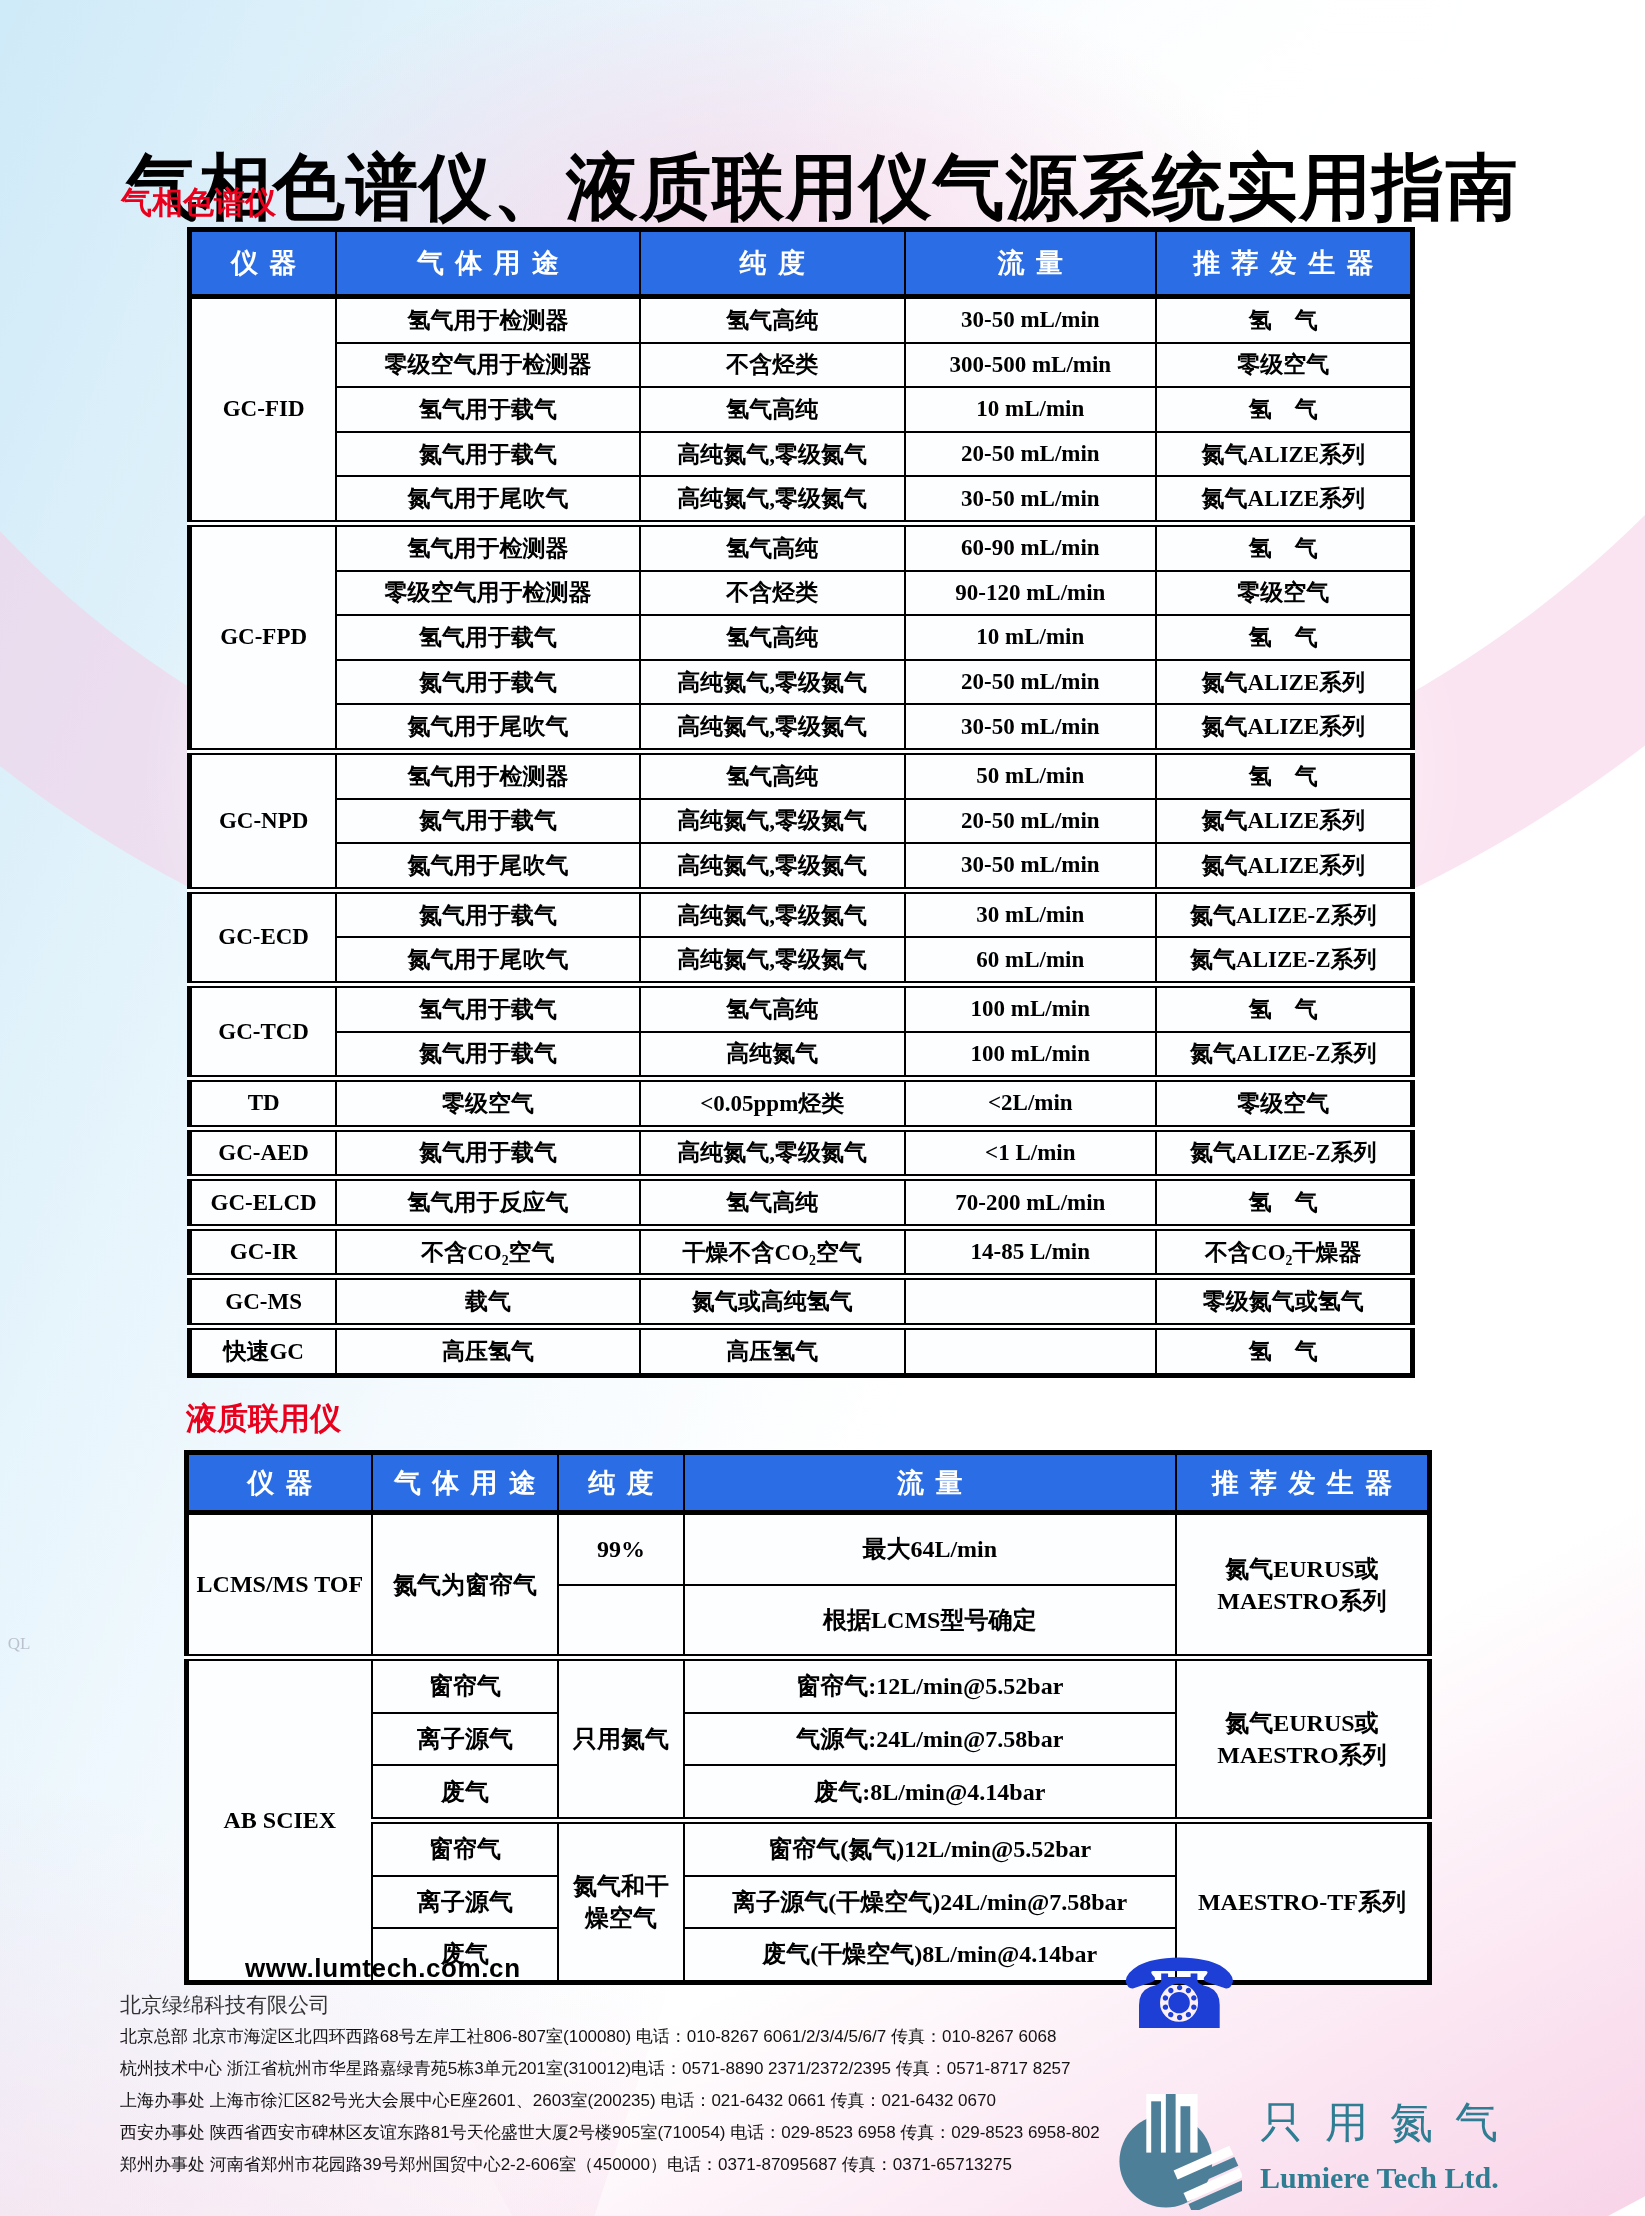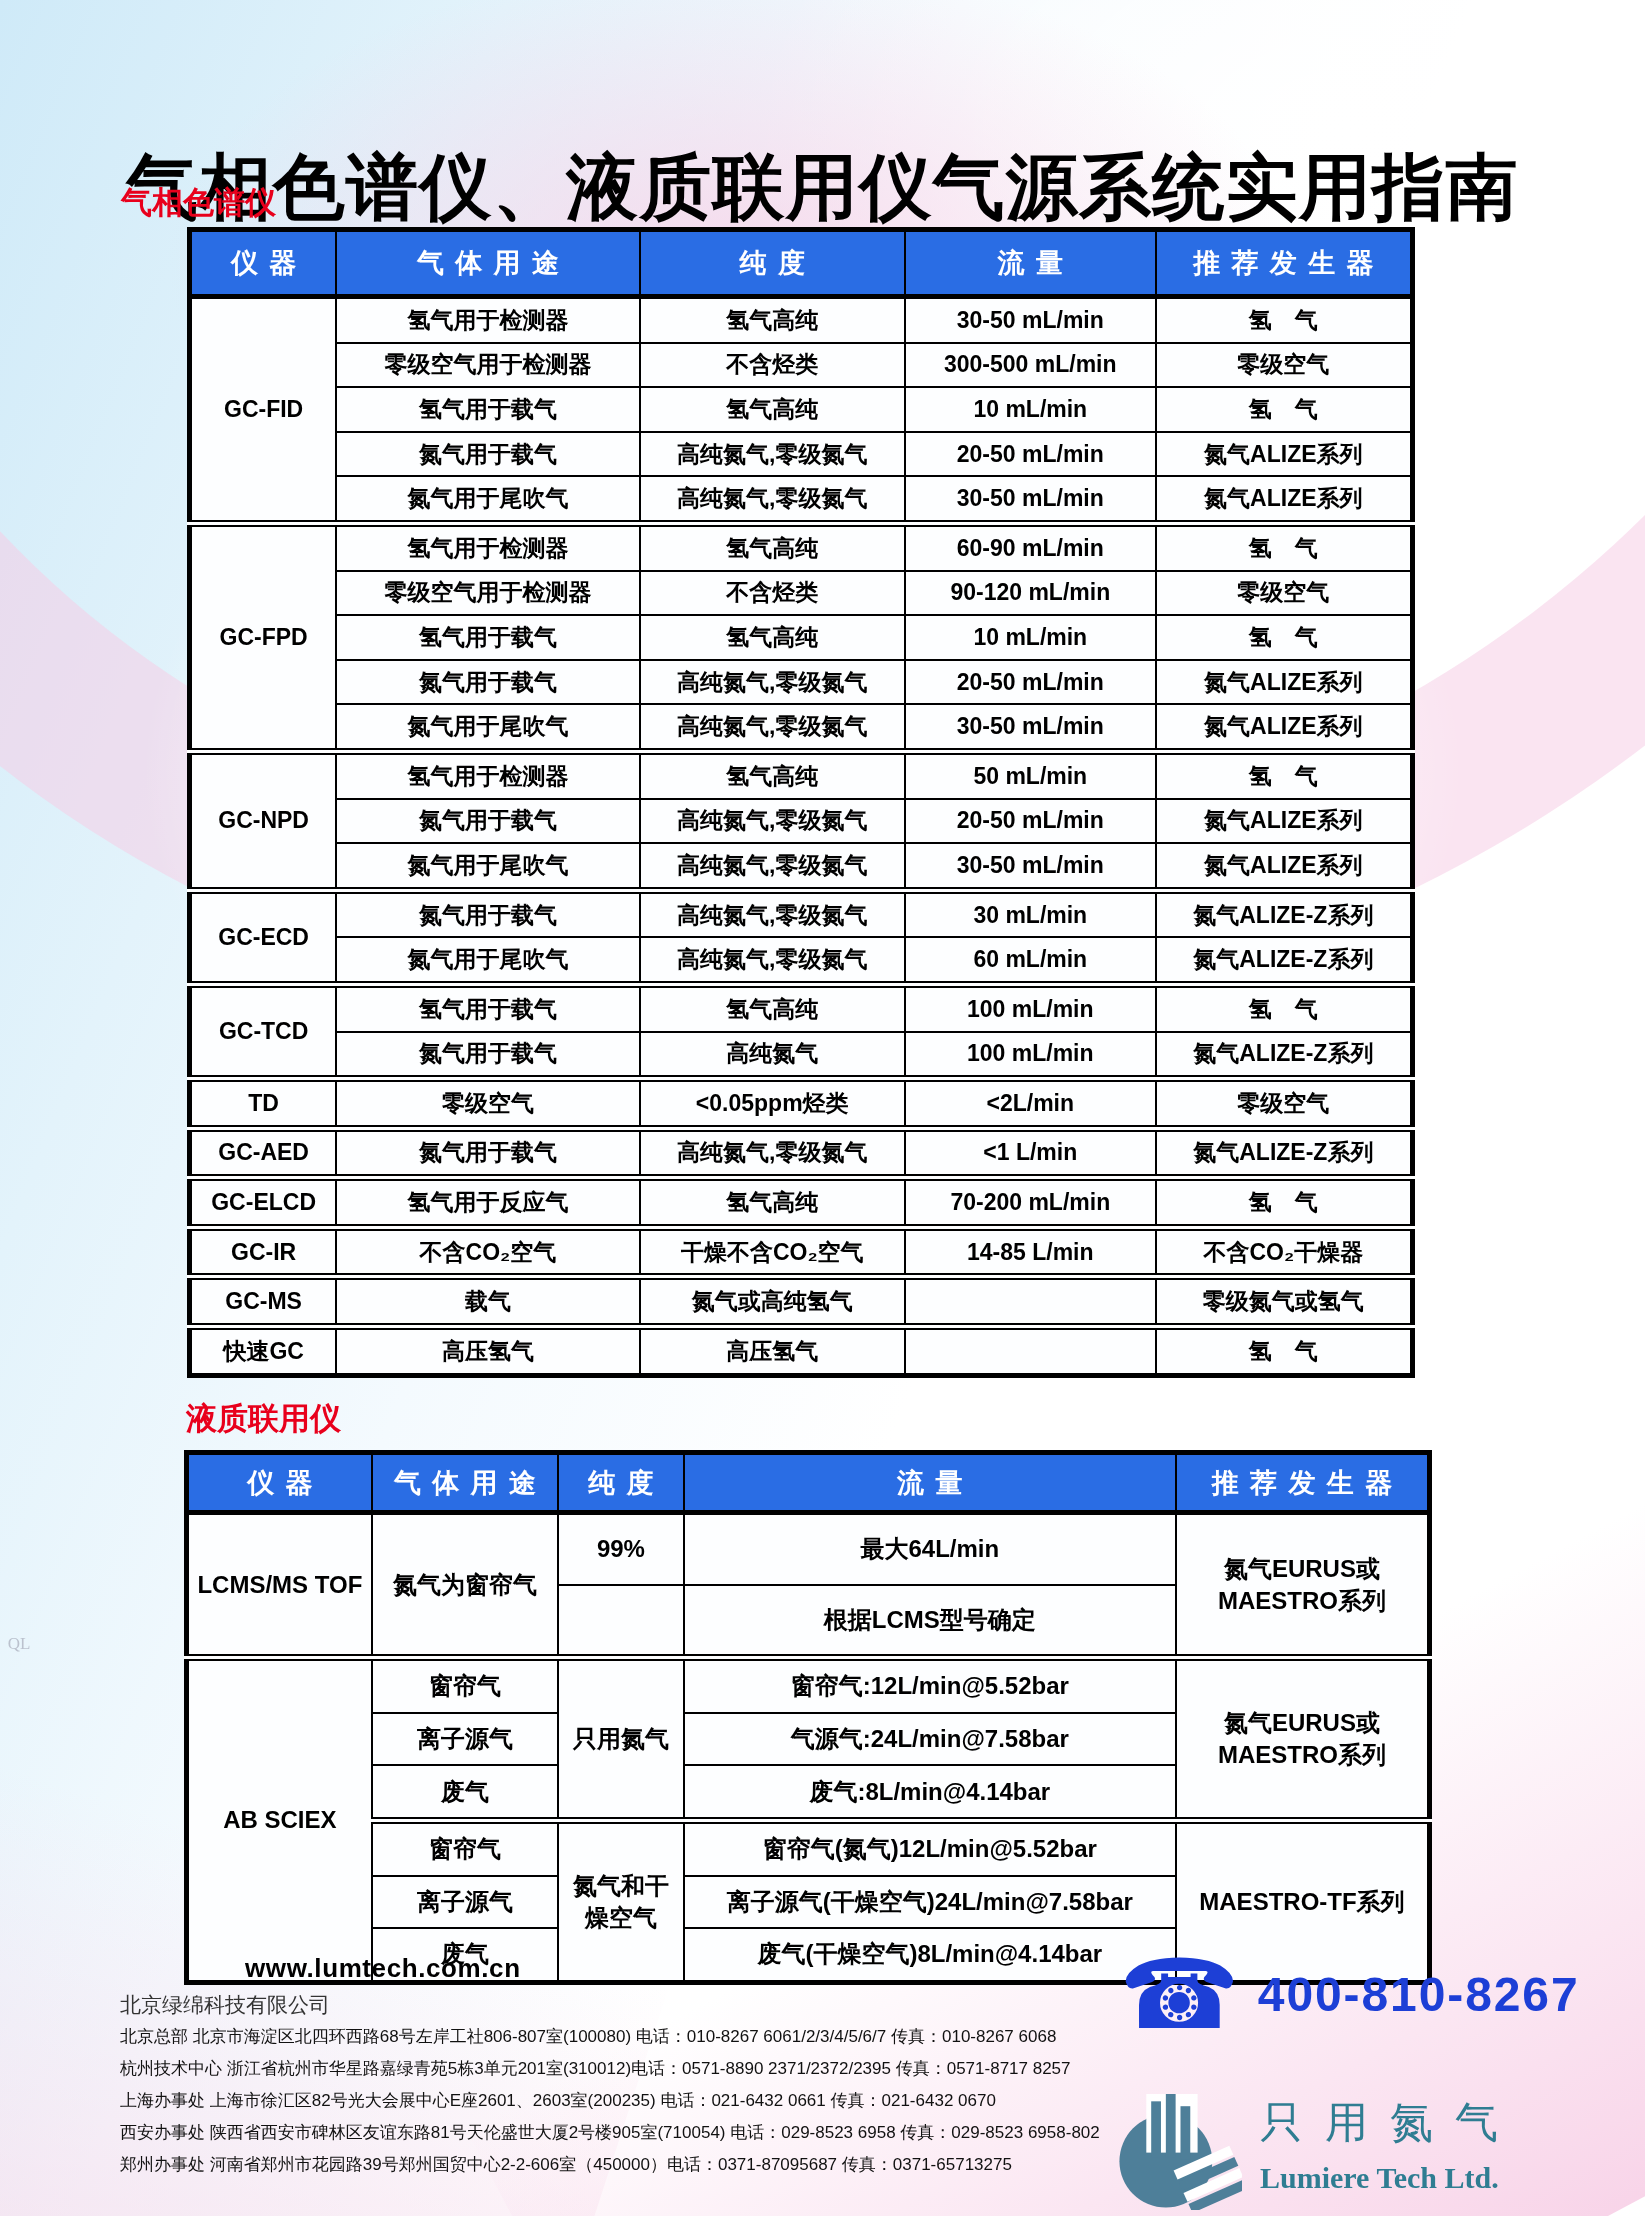--- a/index.html
+++ b/index.html
@@ -30,21 +30,21 @@
          font-size:72px;font-weight:bold;letter-spacing:1.3px;color:#000;}
   .sec-label{position:absolute;font-family:"Liberation Serif","DejaVu Serif",serif;
          font-size:31px;font-weight:bold;color:var(--accent_red,#e8001c);}
   #label-gc{left:121px;top:182px;}
   #label-lcms{left:186px;top:1398px;}
   .watermark{position:absolute;left:7.7px;top:1634px;font-size:17px;color:rgba(130,130,150,0.45);
          font-family:"Liberation Serif","DejaVu Serif",serif;}
 
   
   table.grid{border-collapse:collapse;table-layout:fixed;background:#fff;
-             border:5.2px solid #000;}
+             border:5.2px solid #000;font-family:Liberation Serif, serif;}
   table.grid th{
     background:var(--header_blue,#2a6de4);color:#fff;font-weight:bold;
     font-size:27px;letter-spacing:0.42em;text-indent:0.42em;
     border:2.6px solid #000;border-bottom:5.2px solid #000;height:62px;padding:0;}
   table.grid td{
     border:2.6px solid #000;text-align:center;vertical-align:middle;
     font-size:23px;font-weight:600;color:#000;background:#fdfeff;
     padding:1.3px 5.2px;word-break:break-word;}
   #gc-table{position:absolute;left:187px;top:227px;width:1228px;}
   #gc-table td{height:40px;}
@@ -334,21 +334,20 @@
     <div class="addresses">
       <div>北京总部  北京市海淀区北四环西路68号左岸工社806-807室(100080)  电话：010-8267 6061/2/3/4/5/6/7 传真：010-8267 6068</div>
       <div>杭州技术中心 浙江省杭州市华星路嘉绿青苑5栋3单元201室(310012)电话：0571-8890 2371/2372/2395  传真：0571-8717 8257</div>
       <div>上海办事处  上海市徐汇区82号光大会展中心E座2601、2603室(200235)  电话：021-6432 0661  传真：021-6432 0670</div>
       <div>西安办事处  陕西省西安市碑林区友谊东路81号天伦盛世大厦2号楼905室(710054)  电话：029-8523 6958  传真：029-8523 6958-802</div>
       <div>郑州办事处  河南省郑州市花园路39号郑州国贸中心2-2-606室（450000）电话：0371-87095687  传真：0371-65713275</div>
     </div>
 
     <div class="hotline-wrap">
       <span class="phone-icon">☎</span>
-      <span class="hotline">400-810-8267</span>
     </div>
 
     <div class="logo">
       <svg class="logo-mark" viewBox="0 0 100 95" xmlns="http://www.w3.org/2000/svg">
         <circle cx="38" cy="55" r="38" fill="#4e7f99"></circle>
         <rect x="22" y="0" width="42" height="48" fill="#ffffff"></rect>
         <rect x="26" y="6" width="8" height="46" fill="#4e7f99"></rect>
         <rect x="38" y="0" width="8" height="52" fill="#4e7f99"></rect>
         <rect x="50" y="10" width="8" height="44" fill="#4e7f99"></rect>
         <g transform="rotate(-24 62 68)">

